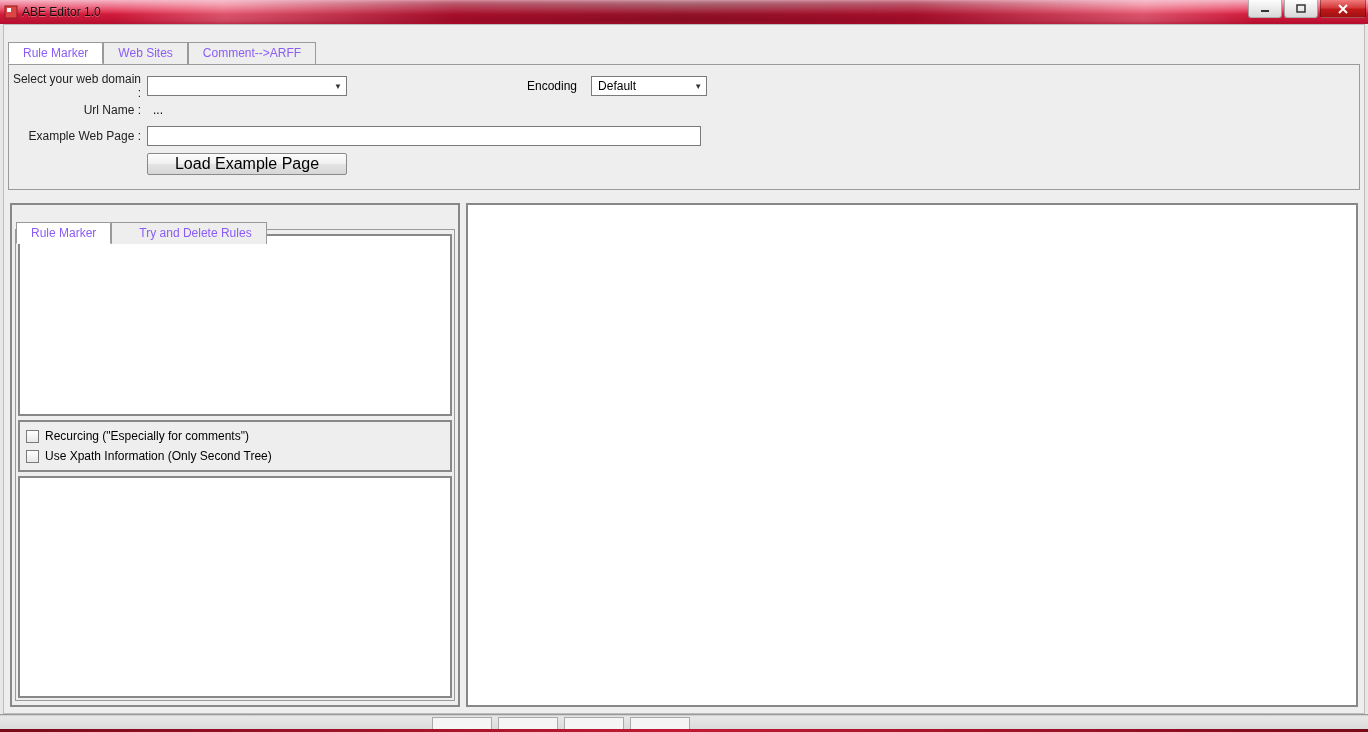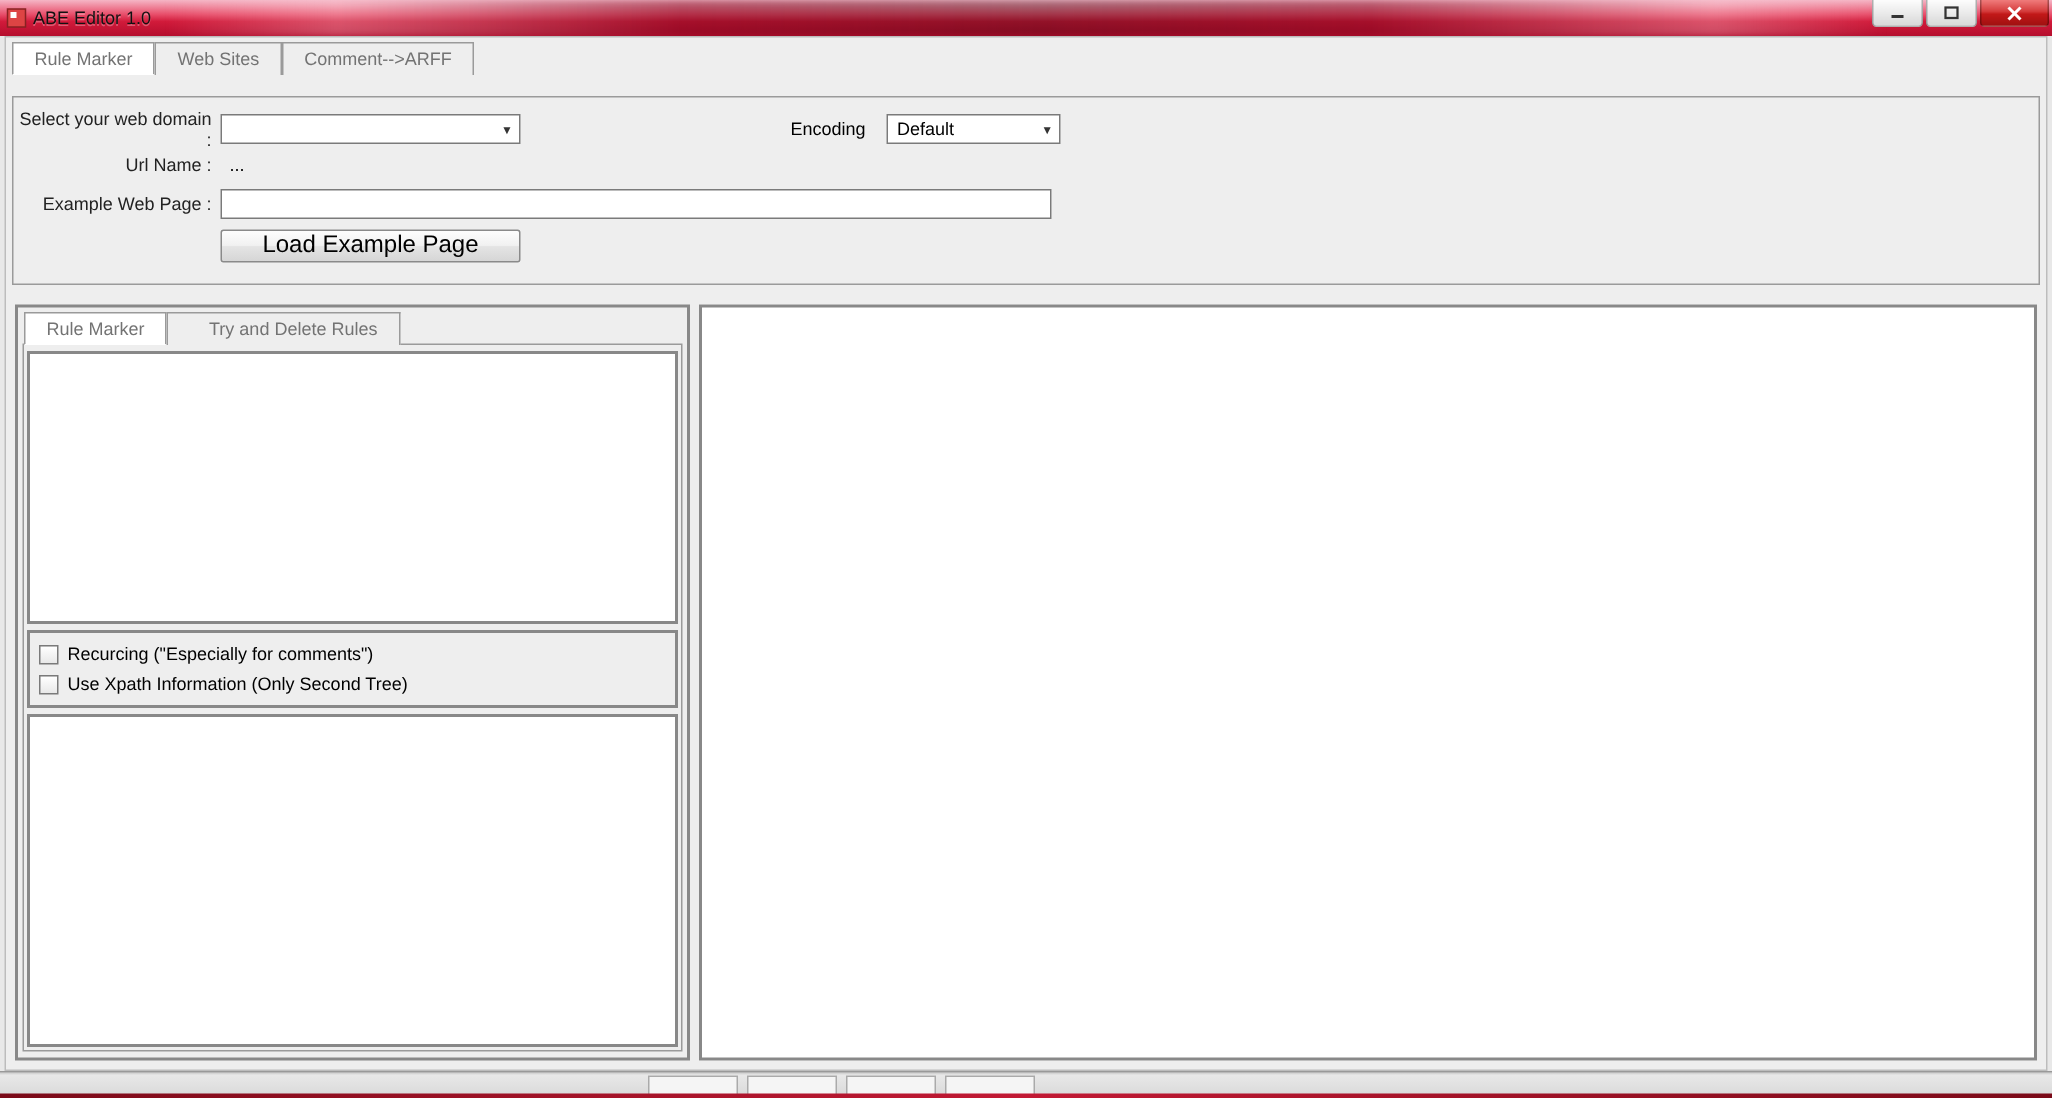--- a/index.html
+++ b/index.html
@@ -67,22 +67,22 @@
     padding-top: 2px;
   }
   .tab {
     padding: 3px 14px;
     font-size: 12px;
     background: #f0f0f0;
     border: 1px solid #9a9a9a;
     border-bottom: none;
     margin-right: 0px;
     position: relative;
-    top: 1px;
-    color: #737373;
+    top: 15px;
+    color: #8b5cf6;
   }
   .tab.active {
     background: #fff;
     z-index: 2;
     border-bottom: 1px solid #fff;
   }
   .tab.inactive {
     background: #eee;
   }
   .tabcontent {

